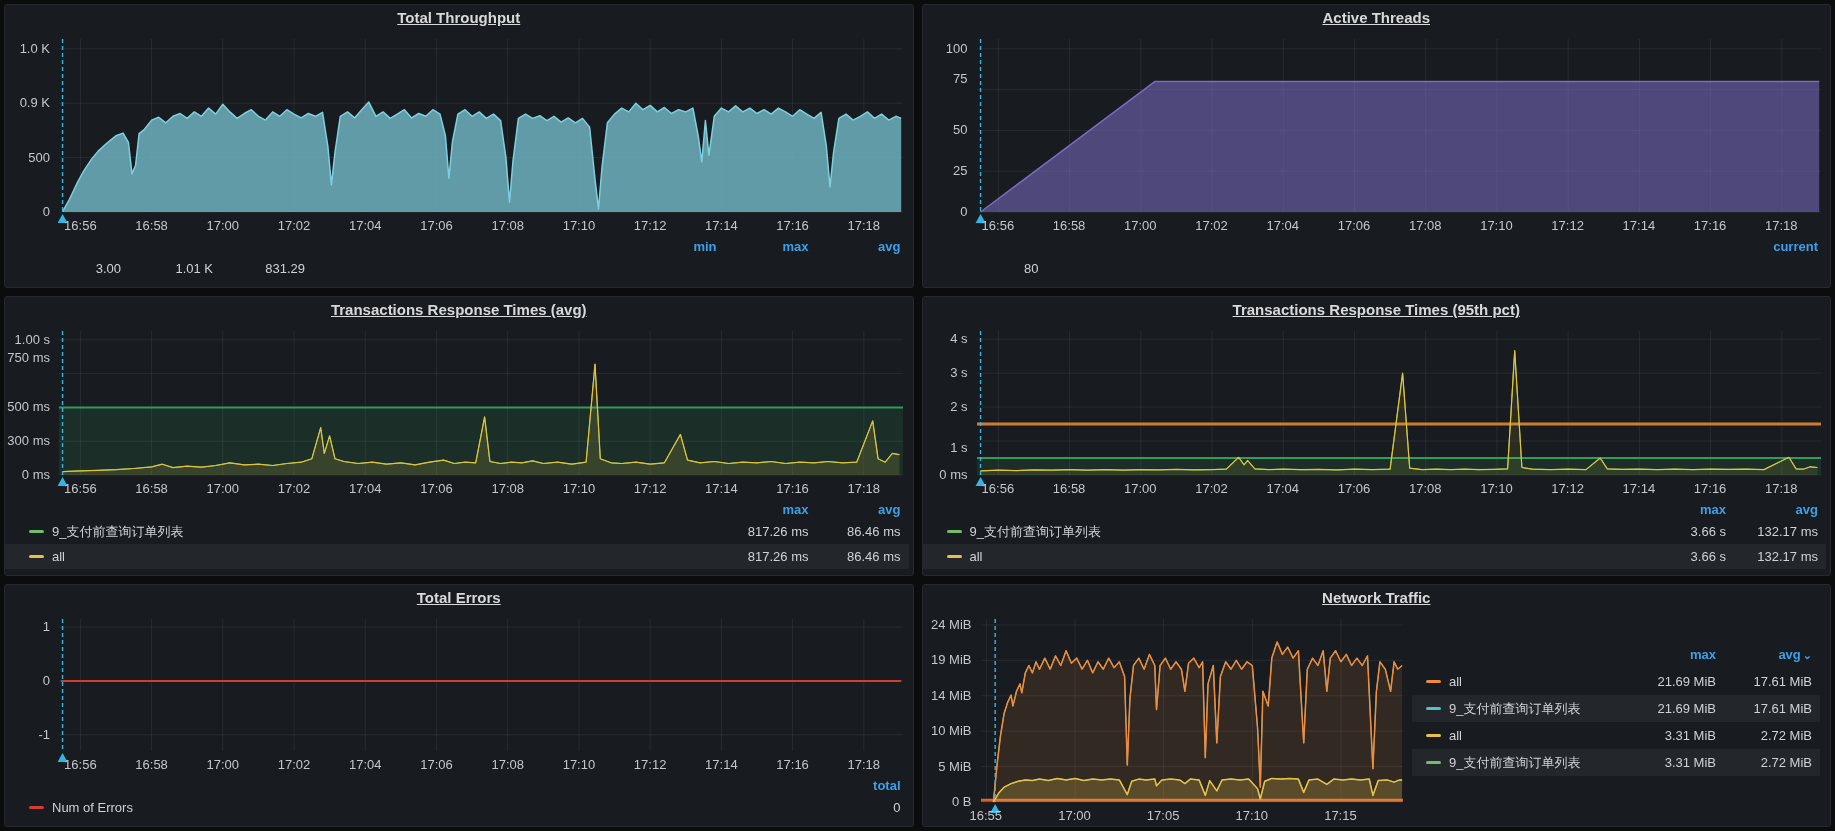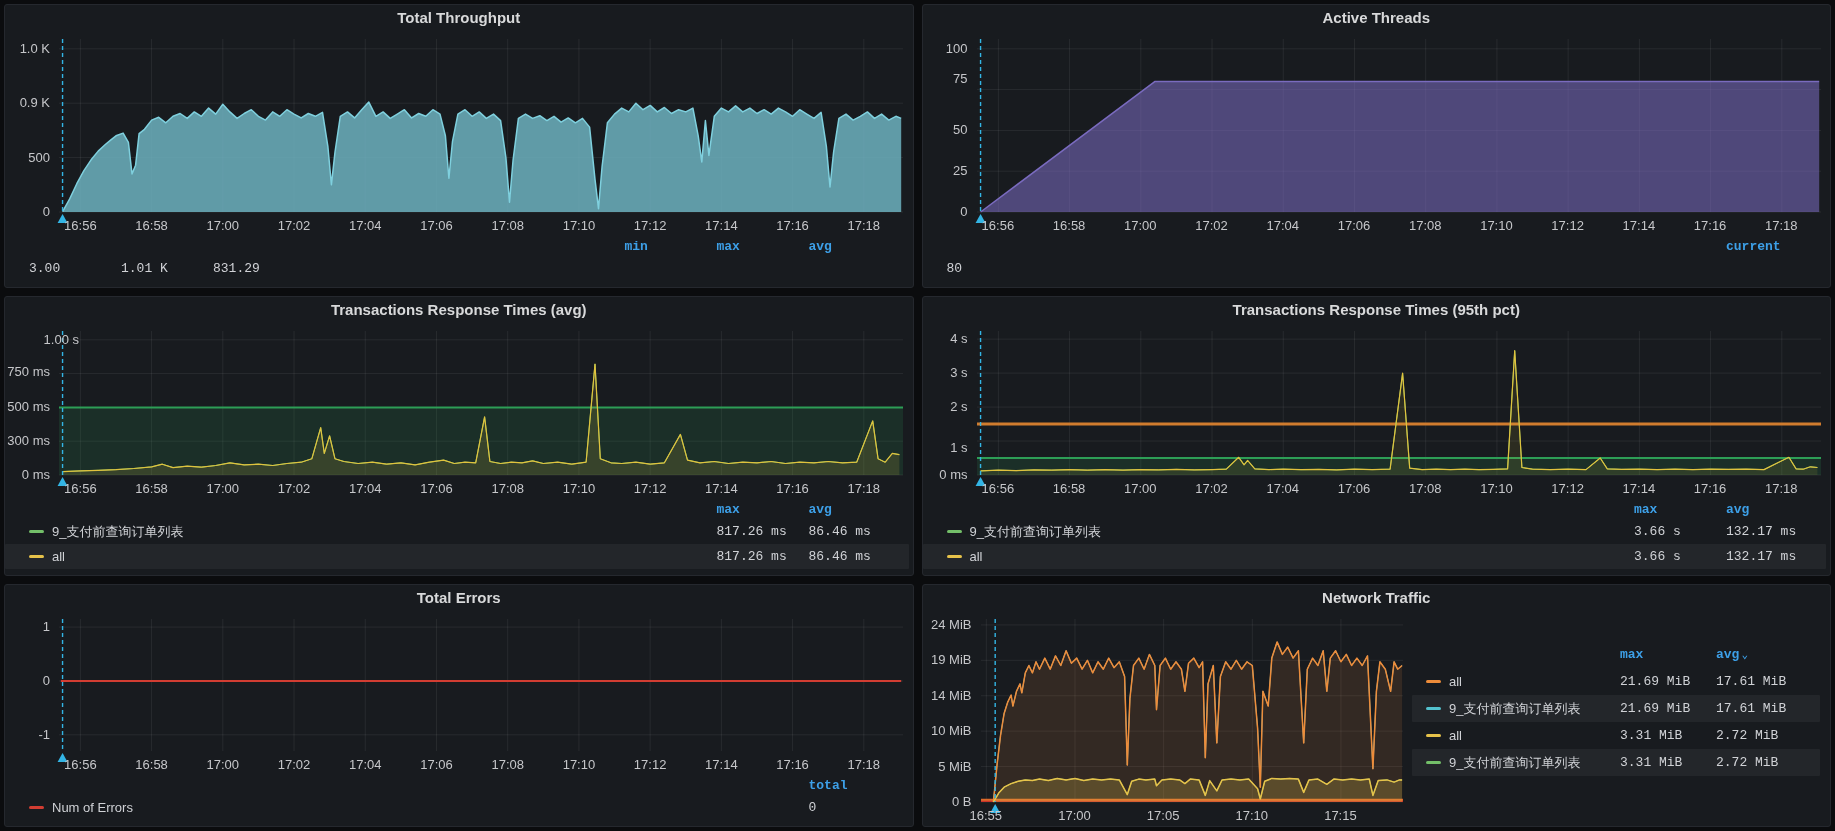--- a/index.html
+++ b/index.html
@@ -2,35 +2,35 @@
 <html><head>
 <meta charset="utf-8">
 <style>
   html,body{margin:0;padding:0;background:#0b0c0e;width:1835px;height:831px;overflow:hidden;
     font-family:"Liberation Sans",sans-serif;-webkit-font-smoothing:antialiased;}
   .dashboard{box-sizing:border-box;width:1835px;height:831px;padding:4px;display:grid;
     grid-template-columns:1fr 1fr;grid-template-rows:284px 280px 243px;gap:8px;}
   .panel{background:#181b1f;border:1px solid #25282e;border-radius:3px;display:flex;
     flex-direction:column;min-width:0;min-height:0;position:relative;box-sizing:border-box;}
   .panel-title{height:26px;line-height:26px;text-align:center;color:#d8d9da;font-size:15px;
-    font-weight:600;flex:0 0 auto;cursor:pointer;}
+    font-weight:600;flex:0 0 auto;cursor:pointer;text-decoration:underline;}
   .panel-body{flex:1;display:flex;flex-direction:column;min-height:0;}
   .panel-body.row{flex-direction:row;}
   .chart{flex:1;position:relative;min-height:0;min-width:0;}
   .chart svg{position:absolute;left:0;top:0;}
   .xtick{position:absolute;transform:translateX(-50%);font-size:13px;color:#c6c7ca;white-space:nowrap;}
   .ytick{position:absolute;text-align:right;font-size:13px;color:#c6c7ca;white-space:nowrap;}
   .legend{flex:0 0 auto;padding:0 4px 6px 0;}
   .lrow{display:flex;align-items:center;height:25px;padding:0 8px 0 24px;border-radius:1px;}
   .lrow.lhead{height:20px;}
   .lrow.hl{background:rgba(255,255,255,0.05);}
   .lname{flex:1;display:flex;align-items:center;gap:8px;min-width:0;}
   .dash{width:15px;height:3px;border-radius:2px;flex:0 0 auto;}
   .llabel{color:#d0d2d6;font-size:13px;white-space:nowrap;overflow:hidden;text-overflow:ellipsis;cursor:pointer;}
-  .lval{width:92px;text-align:left;color:#d0d2d6;font-size:13px;flex:0 0 auto;font-family:Liberation Mono, monospace;}
+  .lval{width:92px;text-align:right;color:#d0d2d6;font-size:13px;flex:0 0 auto;}
   .lhead .lval{color:#3da0e8;font-weight:600;cursor:pointer;}
   .caret{font-size:11px;margin-left:2px;color:#3da0e8;}
   .legend-right{width:408px;padding:30px 10px 0 0;}
   .legend-right .lrow{height:27px;padding-left:14px;}
   .legend-right .lval{width:96px;}
 </style>
 </head>
 <body>
 
 <div class="dashboard">
@@ -189,22 +189,22 @@
           <div class="xtick" style="left: 431.485px; top: 158px;">17:06</div>
           <div class="xtick" style="left: 502.709px; top: 158px;">17:08</div>
           <div class="xtick" style="left: 573.932px; top: 158px;">17:10</div>
           <div class="xtick" style="left: 645.156px; top: 158px;">17:12</div>
           <div class="xtick" style="left: 716.38px; top: 158px;">17:14</div>
           <div class="xtick" style="left: 787.603px; top: 158px;">17:16</div>
           <div class="xtick" style="left: 858.827px; top: 158px;">17:18</div>
           <div class="ytick" style="left: 0px; width: 45px; top: 144px;">0 ms</div>
           <div class="ytick" style="left: 0px; width: 45px; top: 110.197px;">300 ms</div>
           <div class="ytick" style="left: 0px; width: 45px; top: 76.3944px;">500 ms</div>
-          <div class="ytick" style="left: 0px; width: 45px; top: 41px;">750 ms</div>
-          <div class="ytick" style="left: 0px; width: 45px; top: 8.78873px; margin-left: 29px;">1.00 s</div>
+          <div class="ytick" style="left: 0px; width: 45px; top: 27px;">750 ms</div>
+          <div class="ytick" style="left: 0px; width: 45px; top: 8.78873px;">1.00 s</div>
         </div>
       <div class="legend legend-bottom">
           <div class="lrow lhead">
             <div class="lname"></div>
             <div class="lval"><span>max</span></div>
             <div class="lval"><span>avg</span></div>
           </div>
           <div class="lrow">
             <div class="lname">
               <div class="dash" style="background: rgb(115, 191, 105);"></div>

